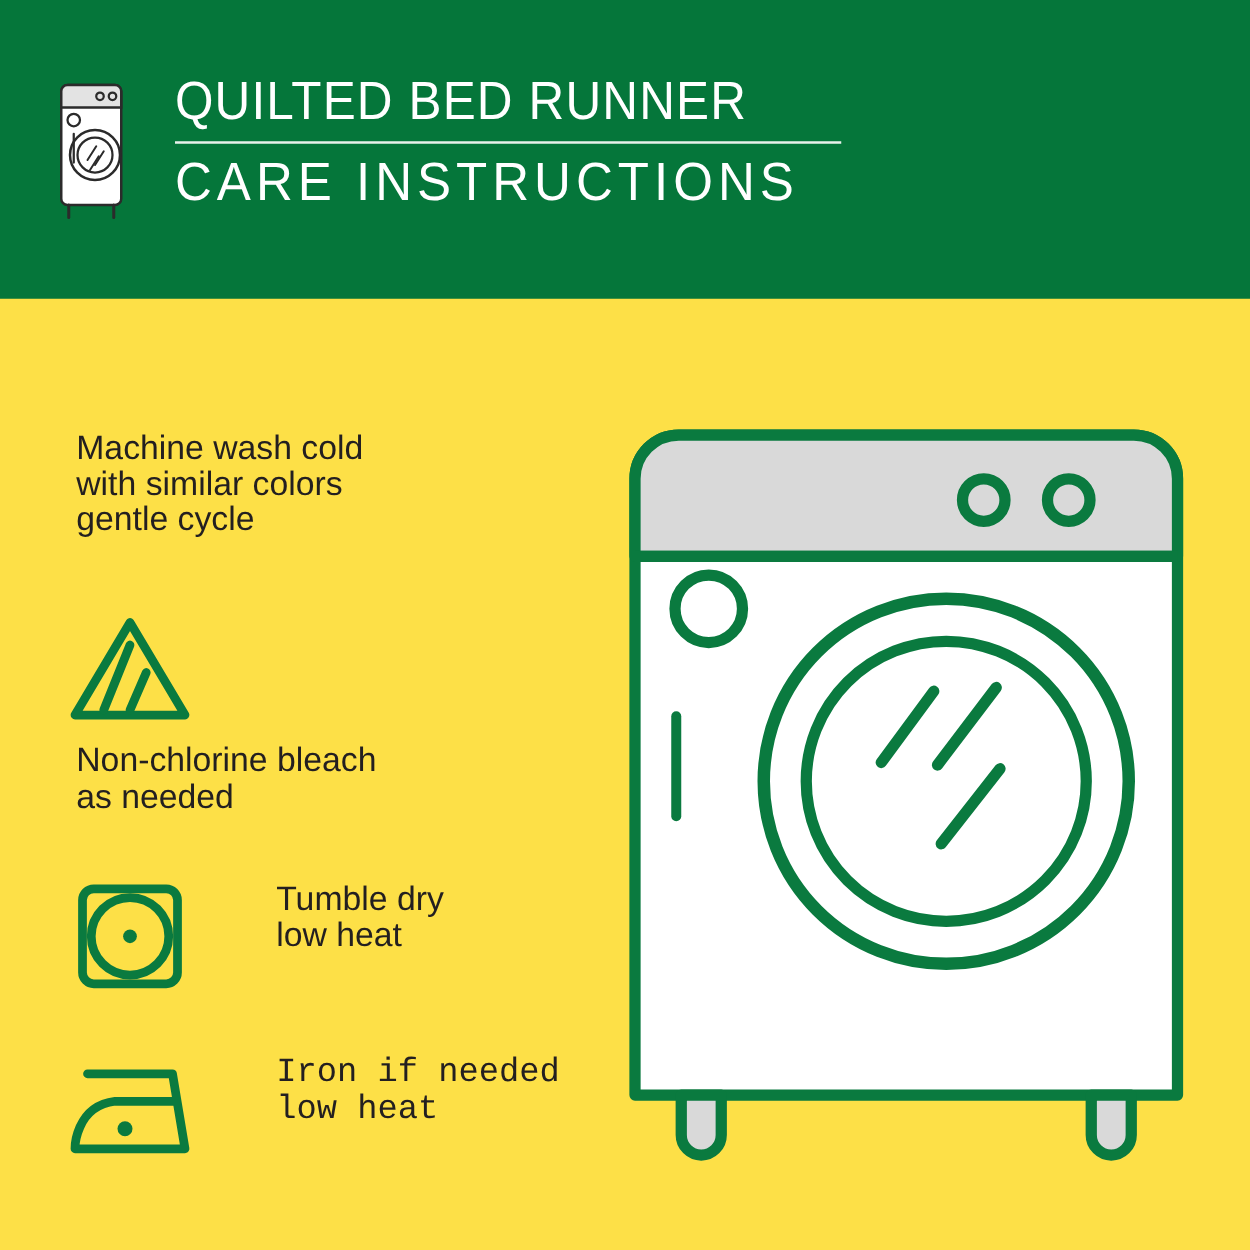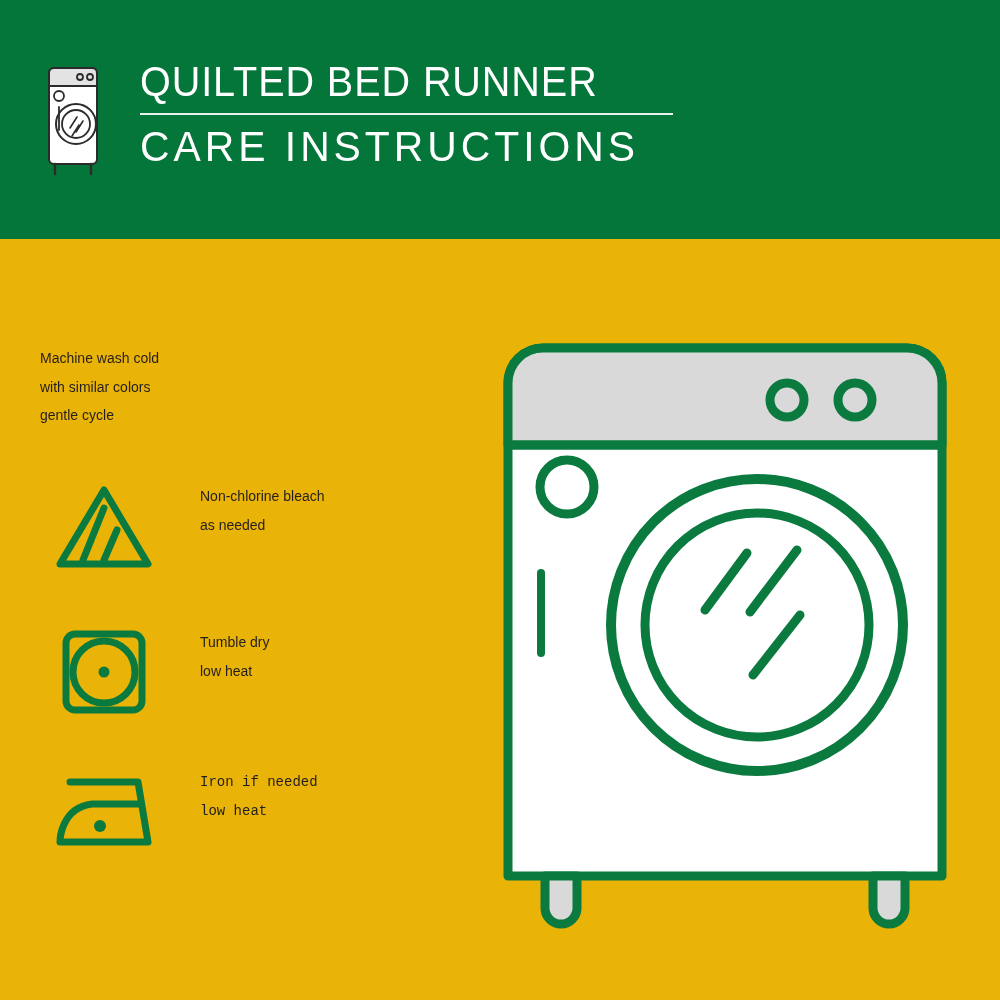--- a/index.html
+++ b/index.html
@@ -3,21 +3,21 @@
 <meta charset="utf-8">
 <style>
   html,body{margin:0;padding:0;}
   body{
     width:1000px;height:1000px;
     background:#ffffff;
     font-family:"Liberation Sans", sans-serif;
     overflow:hidden;
     position:relative;
   }
-  .page{position:relative;width:1000px;height:1000px;background:#eab308;}
+  .page{position:relative;width:1000px;height:1000px;background:#fde047;}
 
   
   .header{
     position:absolute;left:0;top:0;width:1000px;height:239px;
     background:#05763a;
   }
   .header-inner{
     position:absolute;left:45px;top:58px;
     display:flex;align-items:flex-start;
   }
@@ -57,36 +57,36 @@
     margin-bottom:44px;
     min-height:96px;
   }
   .care-row:last-child{margin-bottom:0;font-family:Liberation Mono, monospace;}
   .care-sym{
     width:112px;flex:0 0 112px;
     margin-left:48px;
     display:flex;align-items:center;justify-content:center;
   }
   .care-text{
-    margin-left:40px;
+    margin-left:61px;
     color:#231f20;
-    font-size:14px;
+    font-size:27px;
     line-height:28.5px;
     font-weight:400;
     padding-top:4px;
   }
   .care-text div{white-space:nowrap;}
 
   .row-wash .care-sym{height:96px;}
   .row-bleach .care-sym{height:96px;}
   .row-dry .care-sym{height:96px;}
   .row-iron .care-sym{height:90px;}
 
   .row-wash{margin-bottom:42px;}
-  .row-bleach{margin-bottom:50px;}
+  .row-bleach{margin-bottom:50px;flex-direction:column;}
   .row-dry{margin-bottom:44px;}
 
   
   .machine{
     position:absolute;left:495px;top:335px;width:480px;height:600px;
   }
 </style>
 </head>
 <body>
 

